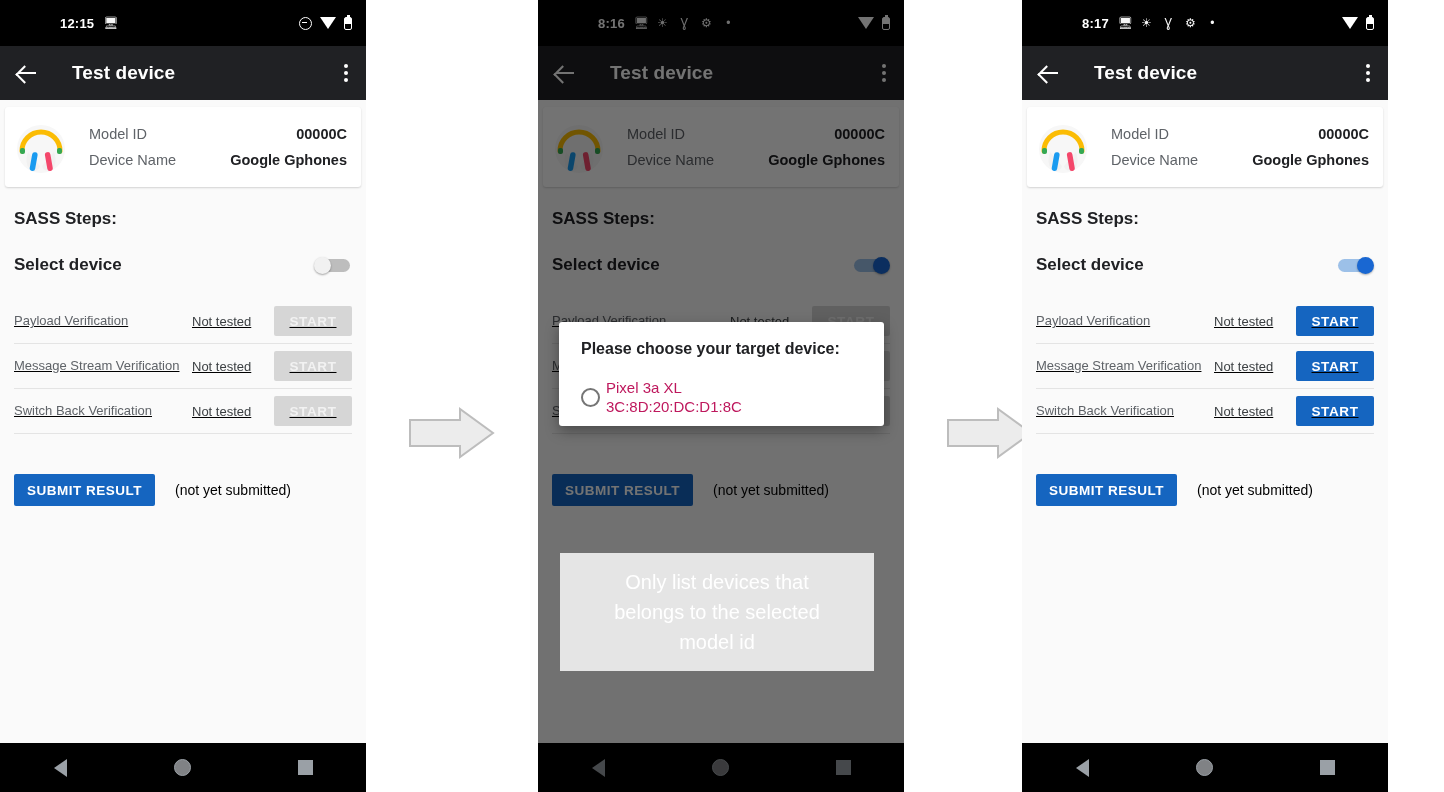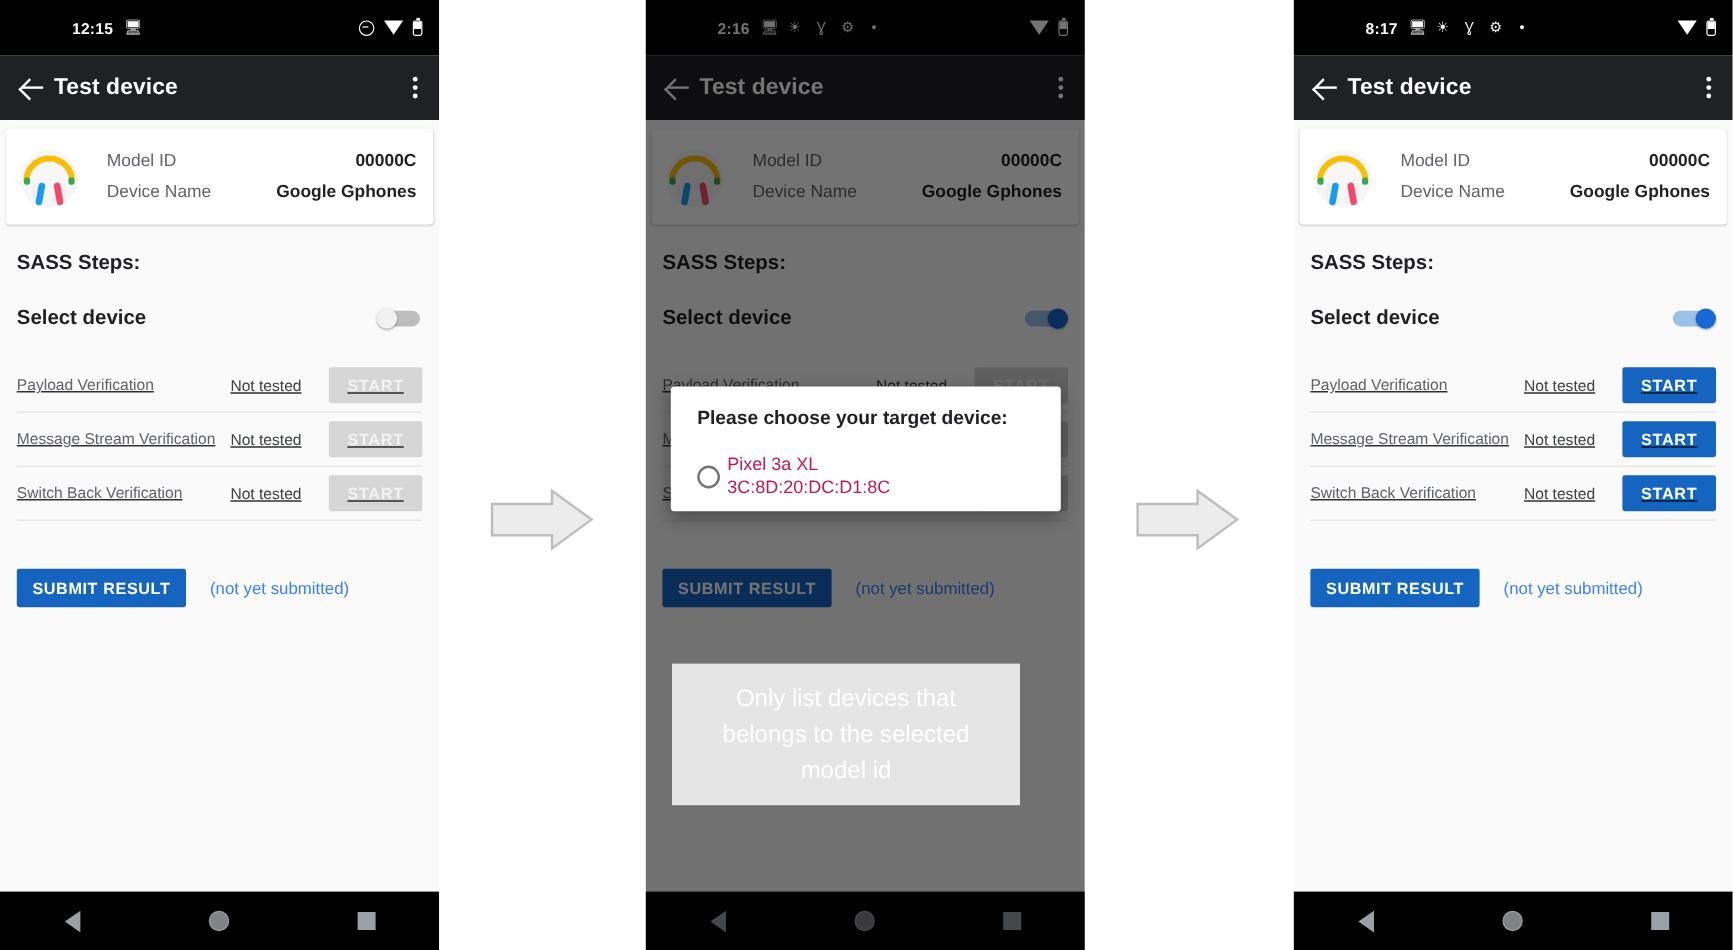--- a/index.html
+++ b/index.html
@@ -8,21 +8,21 @@
     background: #ffffff;
     font-family: "Liberation Sans", sans-serif;
     overflow: hidden;
   }
   .stage { position: relative; width: 1444px; height: 792px; background: #ffffff; }
 
   
   .phone { position: absolute; top: 0; width: 366px; height: 792px; background: #fafafa; overflow: hidden; }
   .phone.p1 { left: 0; }
   .phone.p2 { left: 538px; }
-  .phone.p3 { left: 1078px; }
+  .phone.p3 { left: 1022px; }
 
   
   .statusbar {
     height: 46px; background: #000; color: #fff;
     display: flex; align-items: center;
     padding: 0 14px; position: relative;
   }
   .sb-left { display: flex; align-items: center; gap: 9px; margin-left: 46px; }
   .sb-time { font-size: 13px; font-weight: bold; letter-spacing: .2px; }
   .sb-right { position: absolute; right: 14px; top: 0; height: 46px; display: flex; align-items: center; gap: 8px; }
@@ -33,21 +33,21 @@
   .ic-batt { width: 8px; height: 13px; border: 1.6px solid #fff; border-radius: 2px; position: relative; background: linear-gradient(#fff 0 55%, transparent 55% 100%); }
   .ic-batt::after { content: ""; position: absolute; top: -3px; left: 2px; width: 3px; height: 2px; background: #fff; }
   .ic-dnd { width: 13px; height: 13px; border: 1.6px solid #fff; border-radius: 50%; position: relative; }
   .ic-dnd::after { content: ""; position: absolute; left: 2px; top: 4.2px; width: 5.4px; height: 1.6px; background: #fff; }
 
   
   .appbar { height: 54px; background: #202124; display: flex; align-items: center; padding: 0 14px; position: relative; }
   .backarrow { width: 26px; height: 26px; position: relative; flex: none; }
   .backarrow::before { content: ""; position: absolute; left: 4px; top: 12px; width: 18px; height: 2px; background: #fff; }
   .backarrow::after { content: ""; position: absolute; left: 4px; top: 7.5px; width: 11px; height: 11px; border-left: 2px solid #fff; border-bottom: 2px solid #fff; transform: rotate(45deg); }
-  .apptitle { color: #fff; font-size: 19px; font-weight: bold; margin-left: 5px; letter-spacing: .1px; }
+  .apptitle { color: #fff; font-size: 19px; font-weight: bold; margin-left: 32px; letter-spacing: .1px; }
   .kebab { position: absolute; right: 18px; top: 50%; transform: translateY(-50%); width: 4px; }
   .kebab i { display: block; width: 4px; height: 4px; border-radius: 50%; background: #fff; margin: 3px 0; }
 
   
   .devcard { margin: 7px 5px 0 5px; background: #fff; border-radius: 3px; box-shadow: 0 1px 2px rgba(0,0,0,.16); display: flex; align-items: center; padding: 12px 14px 12px 8px; height: 80px; }
   .hp-icon { width: 56px; height: 56px; flex: none; }
   .devfields { flex: 1; margin-left: 20px; text-align: center; }
   .devrow { display: flex; justify-content: space-between; align-items: center; height: 26px; }
   .devlabel { font-size: 14.5px; color: #5f6368; }
   .devvalue { font-size: 14.5px; color: #202124; font-weight: bold; }
@@ -68,39 +68,39 @@
   .steps { margin-top: 20px; }
   .steprow { display: flex; align-items: center; border-bottom: 1px solid #e4e4e4; height: 45px; text-decoration: underline; }
   .stepname { flex: 1; font-size: 13px; color: #5f6368; line-height: 14px; padding-right: 6px; }
   .stepstatus { width: 82px; font-size: 13px; color: #3c4043; }
   .startbtn { width: 78px; height: 30px; border: none; border-radius: 2px; font-size: 13.5px; font-weight: bold; letter-spacing: .6px; font-family: "Liberation Sans", sans-serif; color: #fff; }
   .startbtn.disabled { background: #d6d6d6; color: #f2f2f2; }
   .startbtn.enabled { background: #1565c0; color: #fff; }
 
   .submitrow { display: flex; align-items: center; margin-top: 40px; }
   .submitbtn { background: #1565c0; color: #fff; border: none; border-radius: 2px; height: 32px; padding: 0 13px; font-size: 13.5px; font-weight: bold; letter-spacing: .5px; font-family: "Liberation Sans", sans-serif; }
-  .notsubmitted { color: #3b82f6; font-size: 14px; margin-left: 20px; }
+  .notsubmitted { color: #000000; font-size: 14px; margin-left: 20px; }
 
   
   .navbar { position: absolute; left: 0; bottom: 0; width: 100%; height: 49px; background: #000; display: flex; align-items: center; justify-content: space-around; }
   .nav-back { width: 0; height: 0; border-top: 9px solid transparent; border-bottom: 9px solid transparent; border-right: 13px solid #9aa0a6; }
   .nav-home { width: 17px; height: 17px; border-radius: 50%; border: 1.6px solid #9aa0a6; background: #808285; }
   .nav-recents { width: 15px; height: 15px; background: #9aa0a6; }
 
   
   .scrim { position: absolute; inset: 0; background: rgba(0,0,0,.55); }
   .dialog { position: absolute; left: 21px; top: 322px; width: 325px; background: #fff; border-radius: 3px; box-shadow: 0 5px 14px rgba(0,0,0,.35); padding: 18px 22px 10px 22px; }
   .dlg-title { font-size: 16px; font-weight: bold; color: #202124; }
   .dlg-option { display: flex; align-items: center; margin-top: 20px; }
   .radio { width: 19px; height: 19px; border-radius: 50%; border: 2px solid #757575; flex: none; }
   .dlg-optext { margin-left: 6px; font-size: 15px; color: #be185d; line-height: 19px; }
   .dlg-actions { display: flex; justify-content: flex-end; margin-top: 24px; padding-bottom: 6px; }
   .dlg-select { color: #1a73e8; font-size: 13.5px; font-weight: bold; letter-spacing: .6px; background: none; border: none; font-family: "Liberation Sans", sans-serif; }
 
-  .note { position: absolute; left: 22px; top: 553px; width: 290px; min-height: 110px; background: rgba(255,255,255,.82); display: flex; align-items: center; justify-content: center; text-align: center; padding: 14px 32px; }
+  .note { position: absolute; left: 22px; top: 553px; width: 314px; min-height: 110px; background: rgba(255,255,255,.82); display: flex; align-items: center; justify-content: center; text-align: center; padding: 14px 32px; }
   .note span { color: #fff; font-size: 20px; line-height: 30px; }
 
   
   .arrow { position: absolute; top: 406px; width: 88px; height: 54px; }
   .arrow.a1 { left: 408px; }
   .arrow.a2 { left: 946px; }
 </style>
 </head>
 <body>
 
@@ -193,21 +193,21 @@
     </div>
   </div>
 
   <svg class="arrow a1" viewBox="0 0 88 54">
     <polygon points="2,14 52,14 52,3 85,27 52,51 52,40 2,40" fill="#ececec" stroke="#bdbdbd" stroke-width="2"></polygon>
   </svg>
 
   <div class="phone p2">
     <div class="statusbar">
       <div class="sb-left">
-        <span class="sb-time">2:16</span>
+        <span class="sb-time">8:16</span>
         <span class="sicon">
             <span class="glyph">🖥</span>
           </span>
         <span class="sicon">
             <span class="glyph">☀</span>
           </span>
         <span class="sicon">
             <span class="glyph">Ɣ</span>
           </span>
         <span class="sicon">

